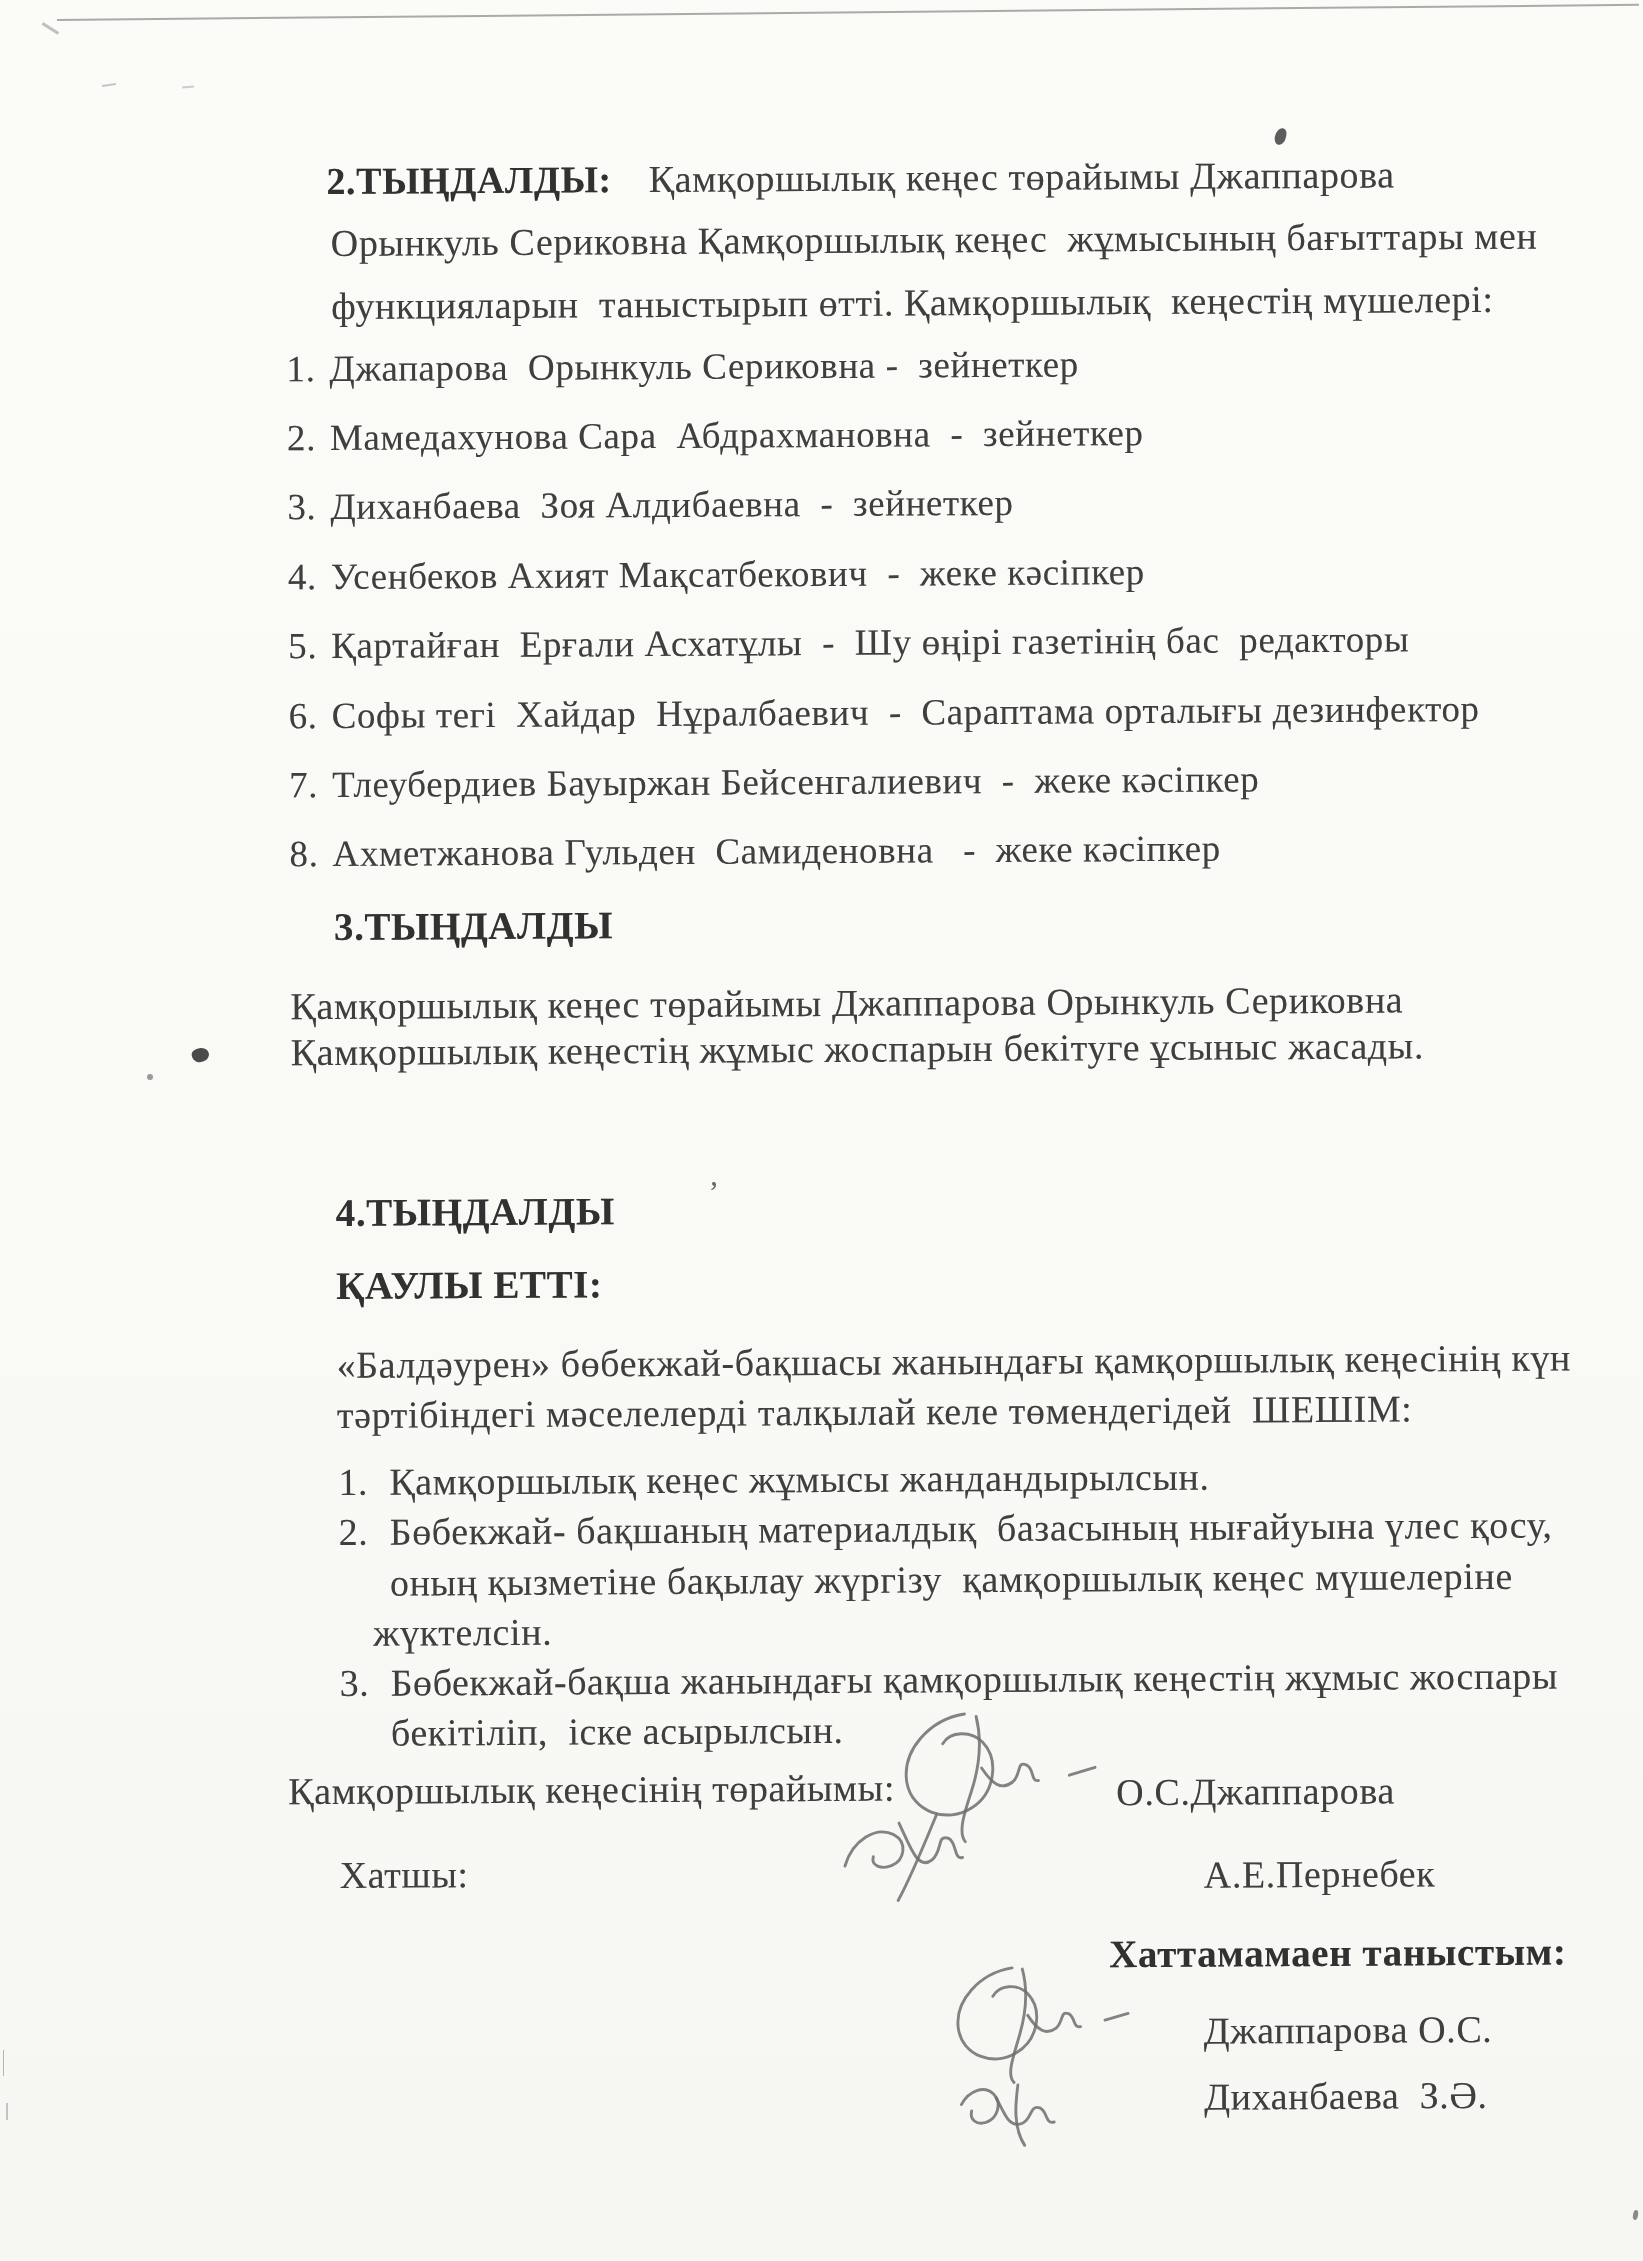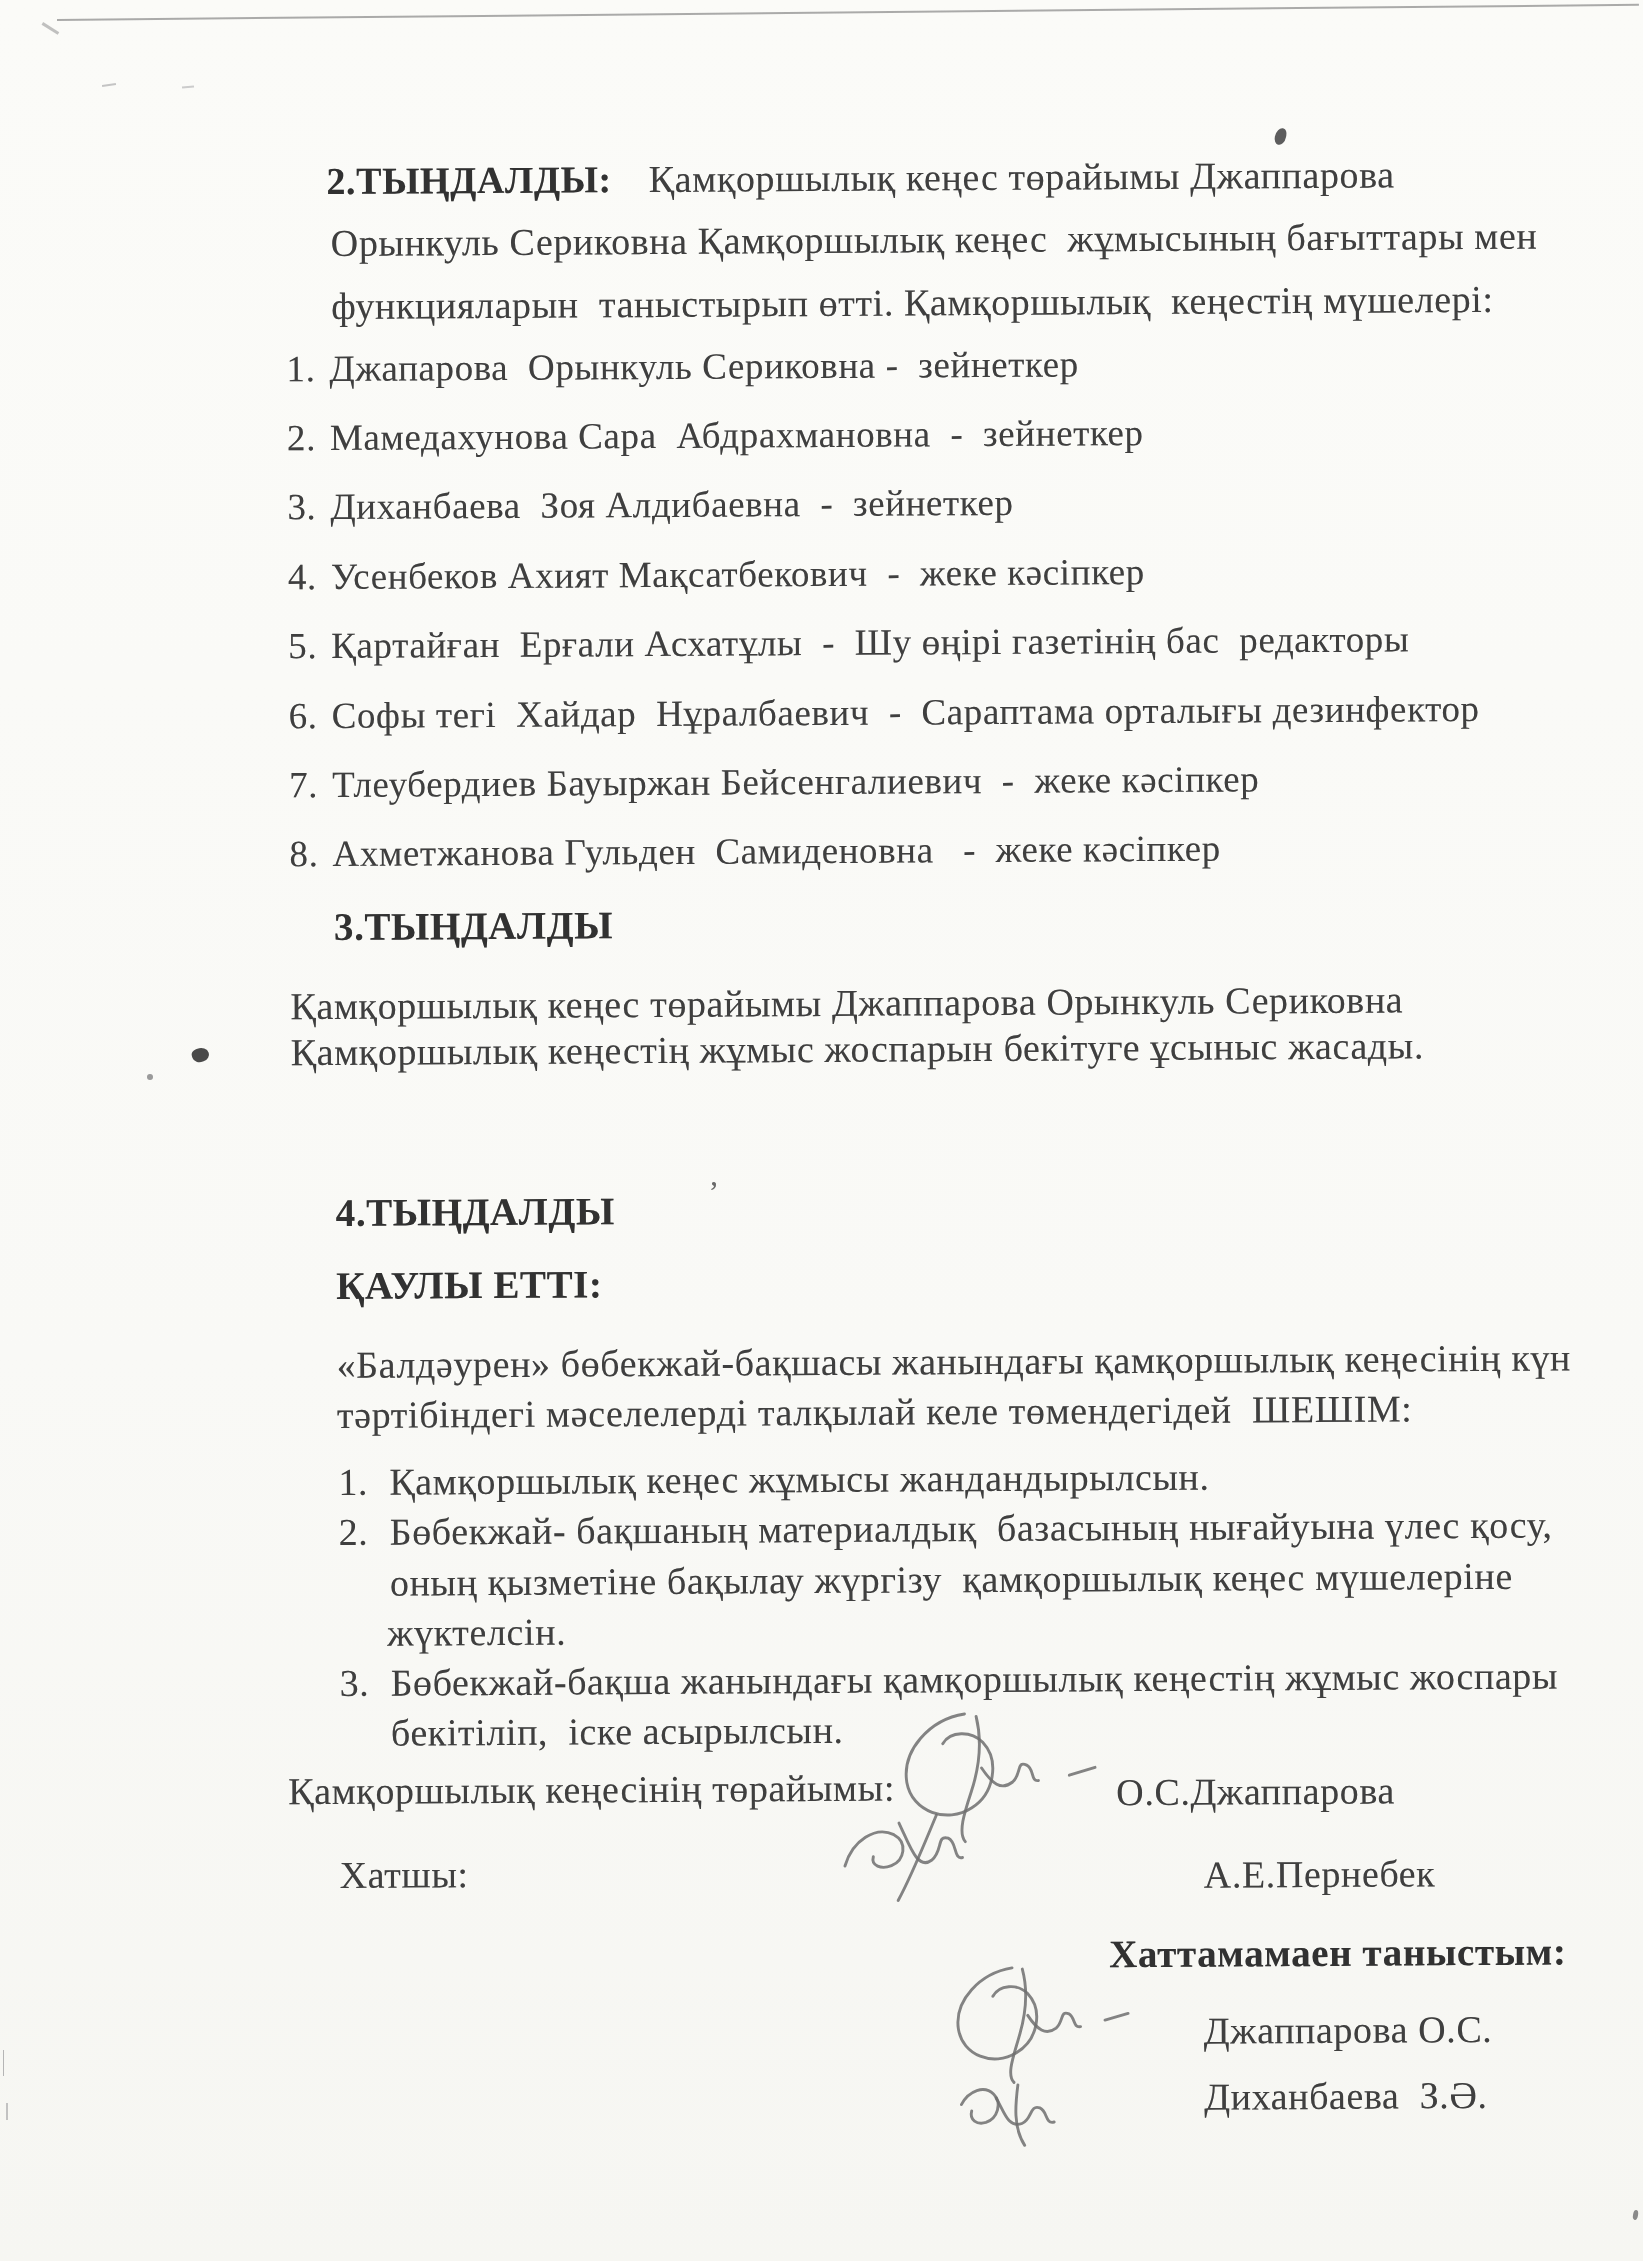--- a/index.html
+++ b/index.html
@@ -76,21 +76,21 @@
     <div class="t hd" style="left:335px;top:1261px;">ҚАУЛЫ ЕТТІ:</div>
     <div class="t" style="left:335px;top:1341px;">«Балдәурен» бөбекжай-бақшасы жанындағы қамқоршылық кеңесінің күн</div>
     <div class="t" style="left:335px;top:1391px;">тәртібіндегі мәселелерді талқылай келе төмендегідей  ШЕШІМ:</div>
 
     <div class="t" style="left:336px;top:1458px;">1.</div>
     <div class="t" style="left:387px;top:1458px;">Қамқоршылық кеңес жұмысы жандандырылсын.</div>
 
     <div class="t" style="left:336px;top:1508px;">2.</div>
     <div class="t" style="left:387px;top:1508px;">Бөбекжай- бақшаның материалдық  базасының нығайуына үлес қосу,</div>
     <div class="t" style="left:387px;top:1559px;">оның қызметіне бақылау жүргізу  қамқоршылық кеңес мүшелеріне</div>
-    <div class="t" style="left:384px;top:1609px;">жүктелсін.</div>
+    <div class="t" style="left:370px;top:1609px;">жүктелсін.</div>
 
     <div class="t" style="left:336px;top:1659px;">3.</div>
     <div class="t" style="left:387px;top:1659px;">Бөбекжай-бақша жанындағы қамқоршылық кеңестің жұмыс жоспары</div>
     <div class="t" style="left:387px;top:1709px;">бекітіліп,  іске асырылсын.</div>
 
     <div class="t" style="left:284px;top:1767px;">Қамқоршылық кеңесінің төрайымы:</div>
     <svg class="sig" style="left:864px;top:1707px;" width="245" height="142" viewBox="0 0 380 220">
       <path d="M150 12 C96 20 52 68 60 118 C68 164 122 182 160 158 C196 136 204 84 178 56 C160 38 128 38 116 58"></path>
       <path d="M168 16 C178 58 172 96 160 132 C150 162 138 196 150 210"></path>
       <path d="M176 96 C192 120 206 132 224 118 C238 106 230 84 246 92 C258 98 252 118 264 116"></path>

